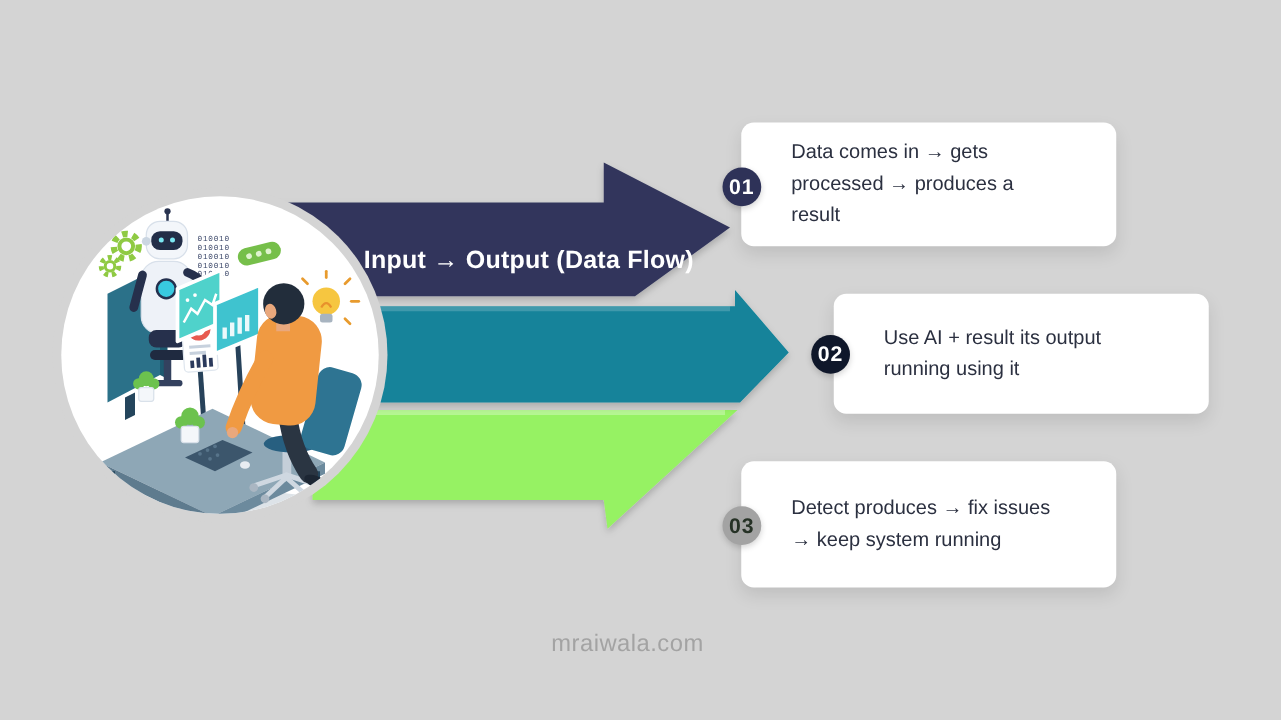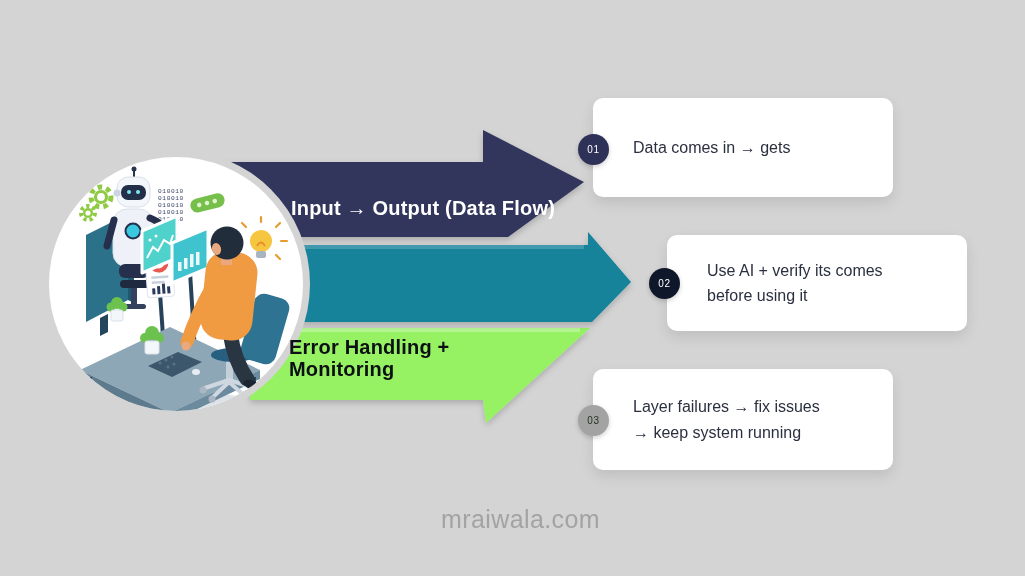--- a/index.html
+++ b/index.html
@@ -19,28 +19,28 @@
     box-shadow:0 6px 14px rgba(0,0,0,0.10);display:flex;flex-direction:column;justify-content:center;
   }
   #card-1{left:593px;top:98px;height:99px;}
   #card-2{left:667px;top:235px;height:96px;}
   #card-3{left:593px;top:369px;height:101px;}
   .card-text{padding-left:40px;font-size:16px;line-height:25.5px;}
   .card-line{white-space:nowrap;}
   .badge{
     position:absolute;z-index:3;width:31px;height:31px;border-radius:50%;
     display:flex;align-items:center;justify-content:center;
-    font-size:10px;font-weight:normal;letter-spacing:.8px;
+    font-size:17px;font-weight:bold;letter-spacing:.8px;
     box-shadow:0 2px 5px rgba(0,0,0,0.18);
   }
   #badge-1{left:578px;top:134px;}
   #badge-2{left:649px;top:268px;}
   #badge-3{left:578px;top:405px;}
   #watermark{
-    position:absolute;z-index:1;left:441px;top:505px;font-size:25px;
+    position:absolute;z-index:1;left:441px;top:505px;font-size:19px;
     letter-spacing:.4px;color:#a3a3a3;white-space:nowrap;
   }
 </style>
 </head>
 <body>
 
 <div id="stage" style="background: rgb(212, 212, 212);">
 
   <svg id="arrow-svg" width="1025" height="576" viewBox="0 0 1025 576">
     <defs>
@@ -212,39 +212,40 @@
         </g>
 
       </g>
     </g>
   </svg>
 
   <div class="arrow-label nowrap" id="label-flow" style="color: rgb(255, 255, 255);">Input → Output (Data Flow)</div>
 
 
   <div class="arrow-label" id="label-reliability" style="color: rgb(12, 16, 20);">
-    <div>Error Handling + Monitoring</div>
   </div>
 
   <div class="card" id="card-1">
     <div class="card-text" style="color: rgb(43, 48, 64);">
       <div class="card-line">Data comes in → gets</div>
+      <div class="card-line">processed → produces a</div>
+      <div class="card-line">result</div>
     </div>
   </div>
 
   <div class="card" id="card-2">
     <div class="card-text" style="color: rgb(43, 48, 64);">
-      <div class="card-line">Use AI + verify its comes</div>
-      <div class="card-line">before using it</div>
+      <div class="card-line">Use AI + result its output</div>
+      <div class="card-line">running using it</div>
     </div>
   </div>
 
   <div class="card" id="card-3">
     <div class="card-text" style="color: rgb(43, 48, 64);">
-      <div class="card-line">Layer failures → fix issues</div>
+      <div class="card-line">Detect produces → fix issues</div>
       <div class="card-line">→ keep system running</div>
     </div>
   </div>
 
   <div class="badge" id="badge-1" style="background: rgb(46, 50, 88); color: rgb(255, 255, 255);">01</div>
   <div class="badge" id="badge-2" style="background: #0f172a; color: rgb(255, 255, 255);">02</div>
   <div class="badge" id="badge-3" style="background: #a3a3a3; color: rgb(38, 50, 38);">03</div>
 
   <div id="watermark">mraiwala.com</div>
 </div>

